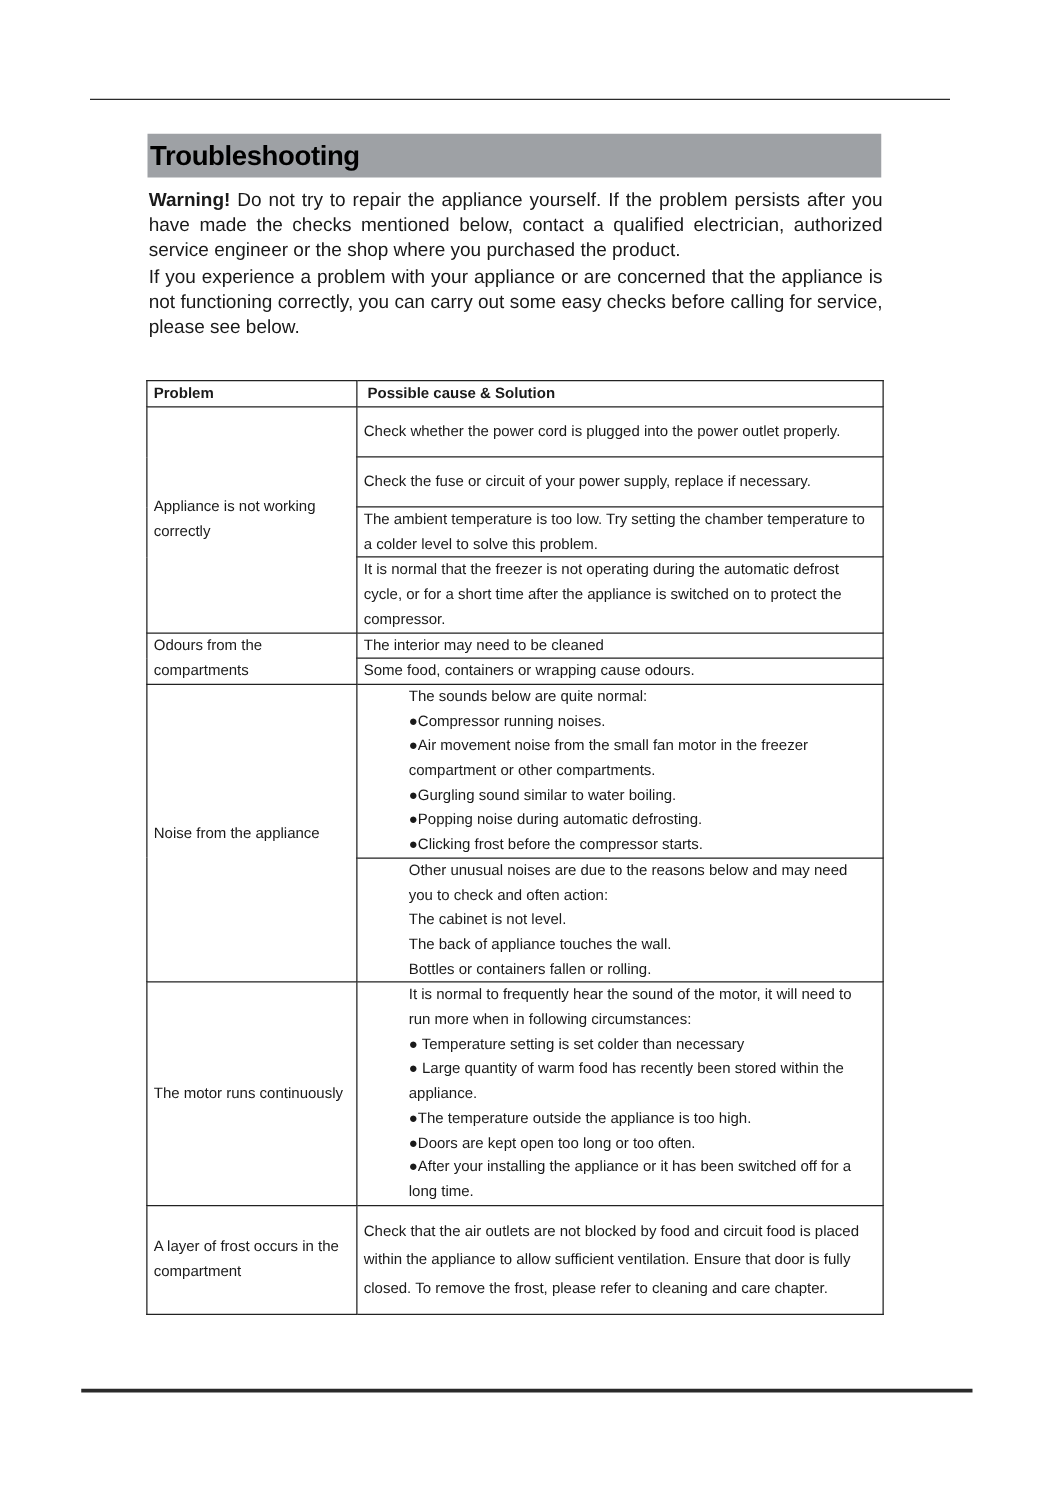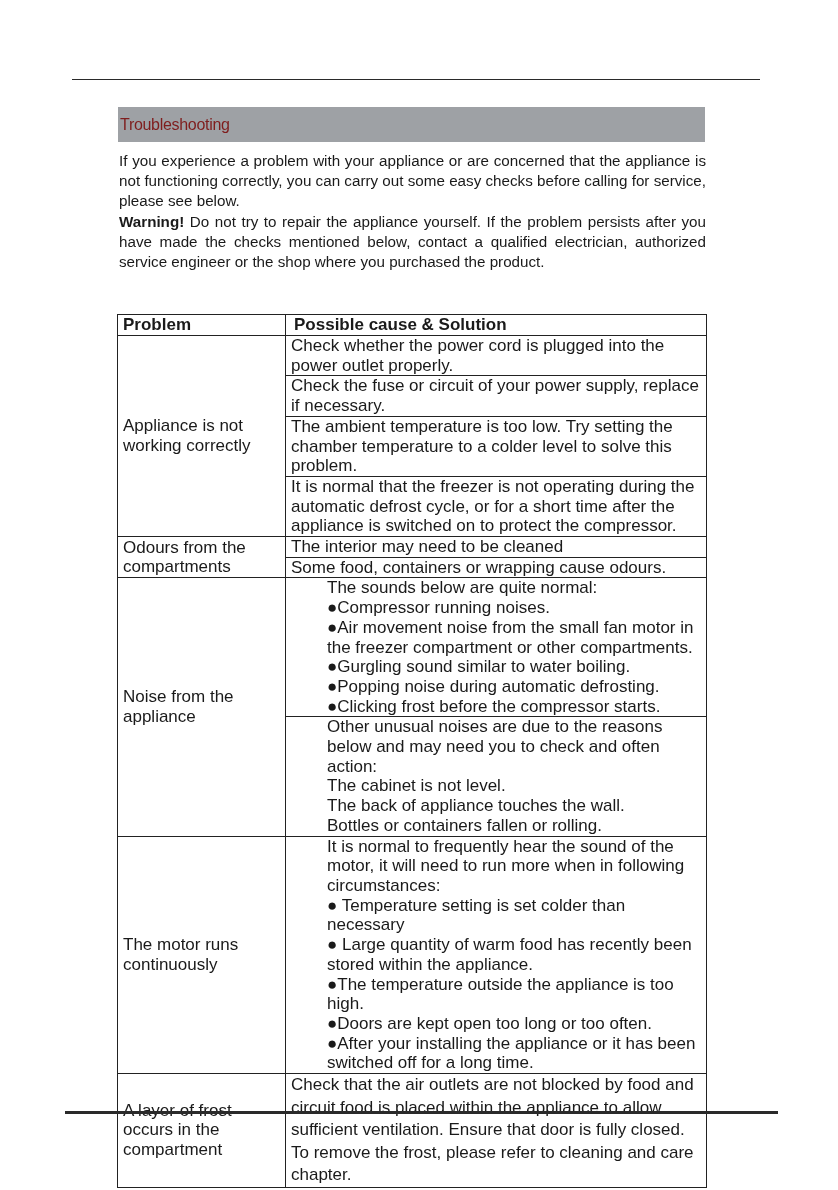--- a/index.html
+++ b/index.html
@@ -2,50 +2,50 @@
 <html><head>
 <meta charset="utf-8">
 <style>
   html, body { margin: 0; padding: 0; background: #ffffff; }
   body { width: 838px; height: 1190px; position: relative; overflow: hidden;
          font-family: "Liberation Sans", sans-serif; color: #1a1a1a; }
   .top-rule { position: absolute; left: 72px; top: 79px; width: 688px; height: 1px; background: #2a2a2a; }
   .bottom-rule { position: absolute; left: 65px; top: 1111px; width: 713px; height: 3px; background: #2a2a2a; }
   .section-header { position: absolute; left: 118px; top: 107px; width: 587px; height: 35px;
          background: #9ea1a5; box-sizing: border-box; padding-left: 2px; }
-  .section-header span { color: #7f1d1d; font-weight: normal; font-size: 16px; line-height: 35px;
+  .section-header span { color: #000000; font-weight: bold; font-size: 22px; line-height: 35px;
          letter-spacing: -0.3px; }
   .intro { position: absolute; left: 119px; top: 151px; width: 587px; font-size: 15.2px;
          line-height: 20.2px; text-align: justify; }
   .intro p { margin: 0; }
   .intro .warn-label { font-weight: bold; }
-  table.ts { position: absolute; left: 117px; top: 314px; width: 589px; border-collapse: collapse;
-         font-size: 17px; table-layout: fixed; }
+  table.ts { position: absolute; left: 117px; top: 304px; width: 589px; border-collapse: collapse;
+         font-size: 12px; table-layout: fixed; }
   table.ts td, table.ts th { border: 1px solid #222; padding: 0 6px 0 5px; vertical-align: middle;
          line-height: 19.7px; text-align: left; }
   table.ts th { font-weight: bold; height: 20px; }
   table.ts th.c2 { padding-left: 8px; }
   col.c1 { width: 168px; }
   col.c2 { width: 421px; }
   td.sol { text-align: justify; padding-left: 7px; }
   td.sol .line { display: block; margin-left: 36px; }
   td.prob { padding-left: 3px; }
 </style>
 </head>
 <body>
 
 <div class="top-rule"></div>
 
 <div class="section-header">
   <span>Troubleshooting</span>
 </div>
 
 <div class="intro">
+  <p><span class="warn-label">Warning!</span><span> Do not try to repair the appliance yourself. If the problem persists after you have made the checks mentioned below, contact a qualified electrician, authorized service engineer or the shop where you purchased the product.</span></p>
   <p>If you experience a problem with your appliance or are concerned that the appliance is not functioning correctly, you can carry out some easy checks before calling for service, please see below.</p>
-  <p><span class="warn-label">Warning!</span><span> Do not try to repair the appliance yourself. If the problem persists after you have made the checks mentioned below, contact a qualified electrician, authorized service engineer or the shop where you purchased the product.</span></p>
 </div>
 
 <table class="ts">
   <colgroup>
       <col class="c1">
       <col class="c2">
     </colgroup>
   <tbody>
       <tr>
     <th>Problem</th>

